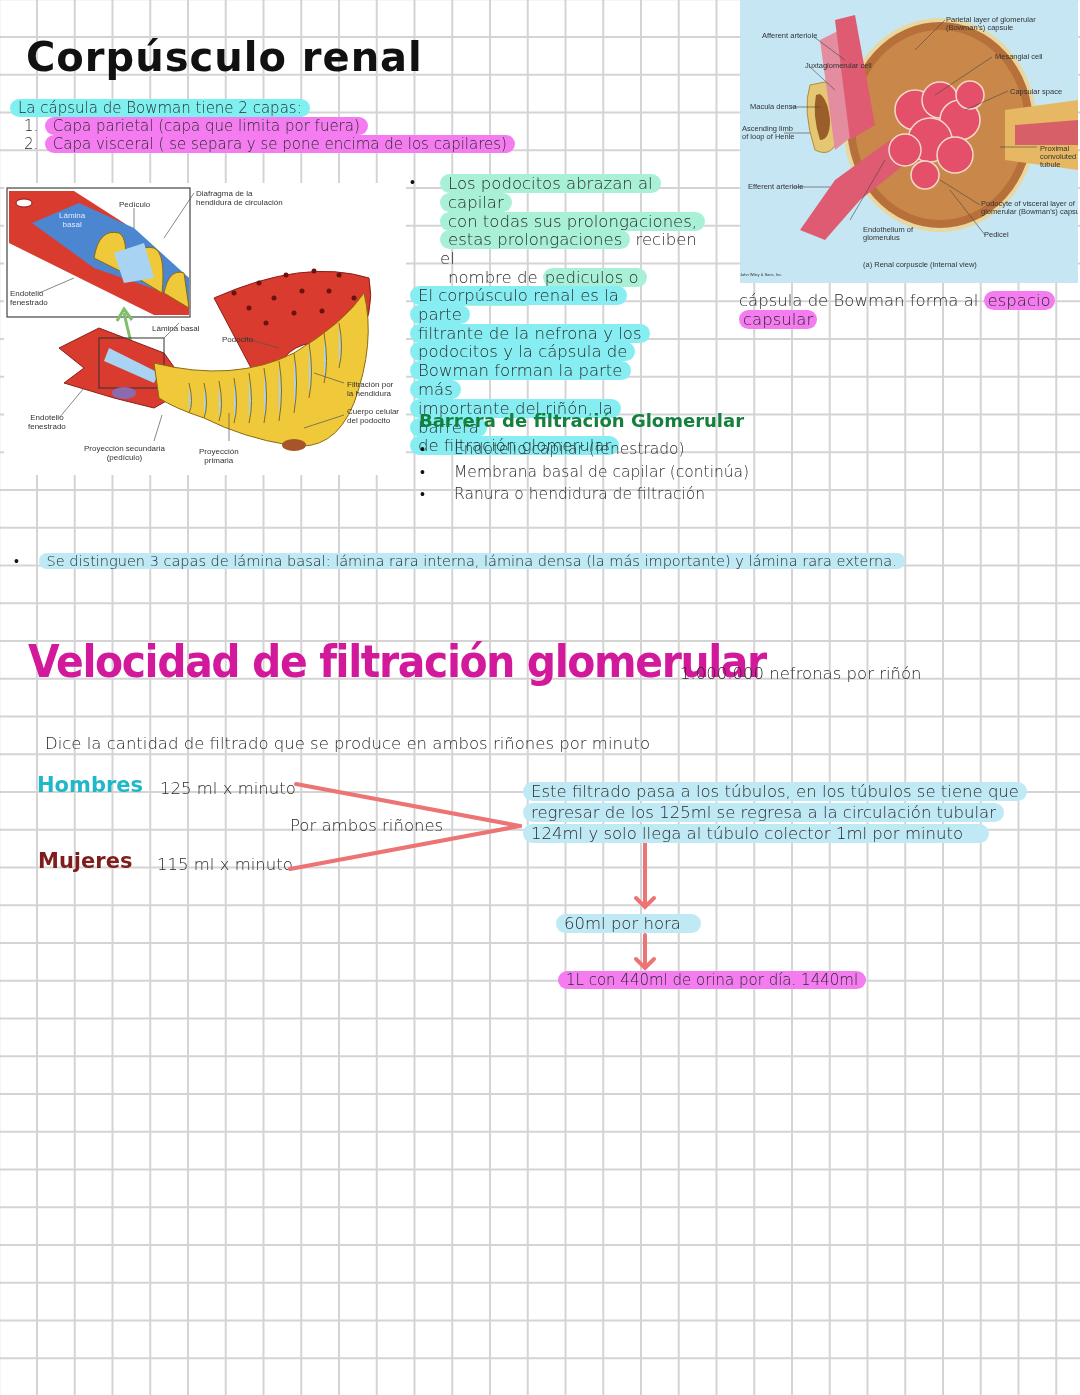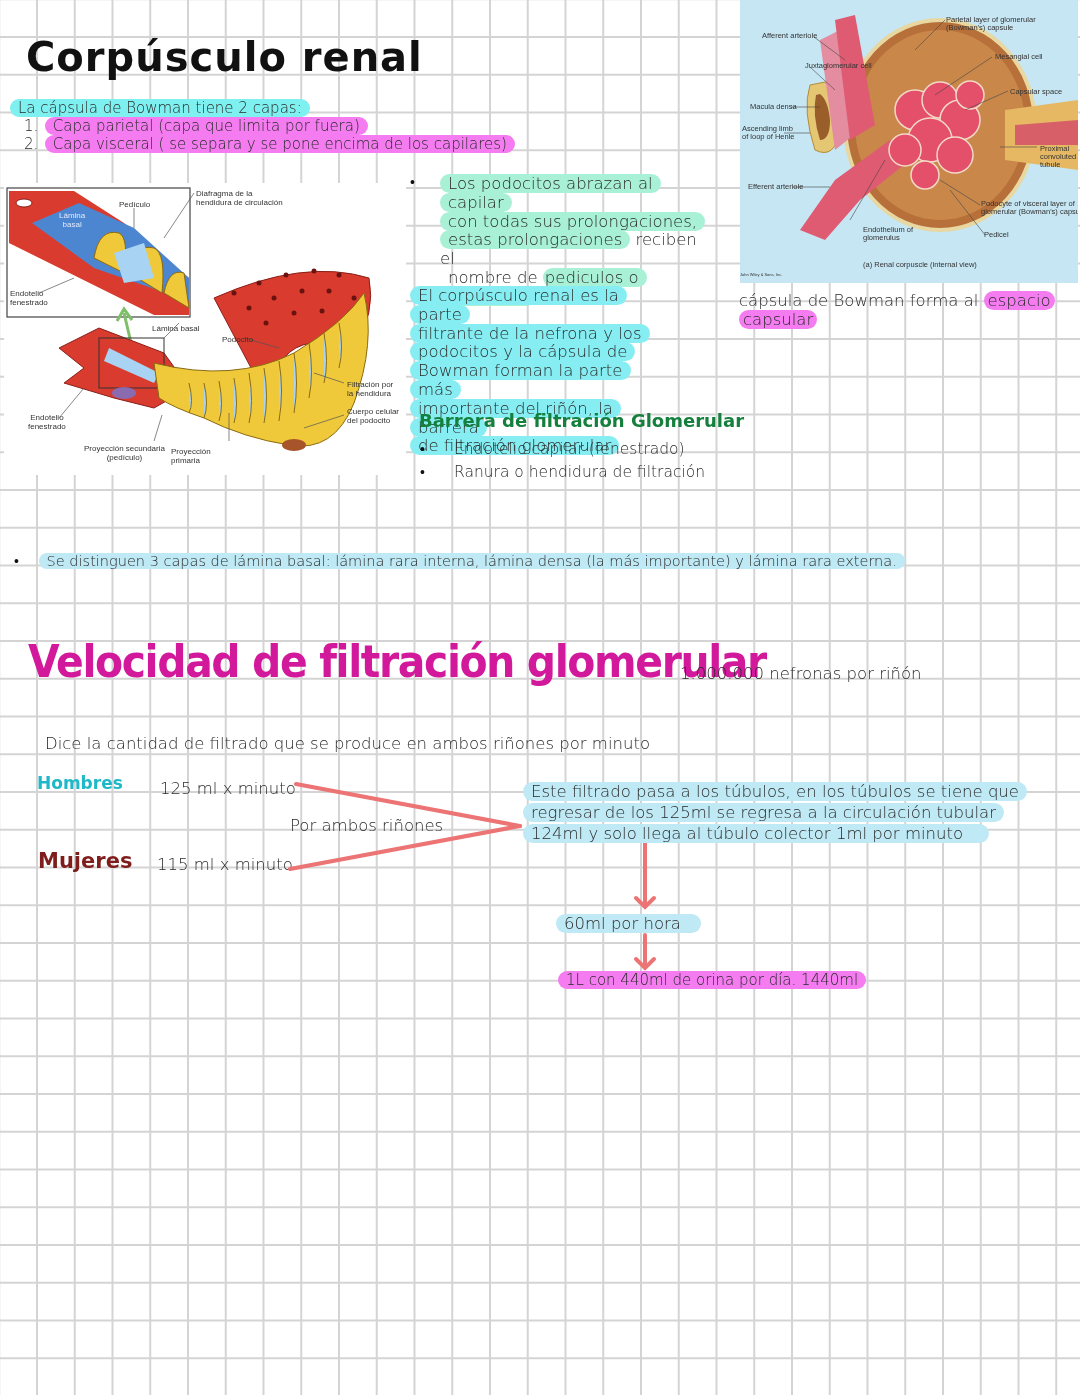--- a/index.html
+++ b/index.html
@@ -49,21 +49,21 @@
     .pink-heading {
       font-family: "DejaVu Sans", sans-serif; font-weight: 700;
       color: #15803d; font-size: 18px;
     }
     .big-title {
       left: 28px; top: 636px;
       font-family: "DejaVu Sans", sans-serif; font-weight: 700;
       color: #d2199c; font-size: 44px; letter-spacing: -1.5px;
       transform: scaleX(0.93); transform-origin: left center;
     }
-    .hombres { color: #1fb8c8; font-weight: 700; font-size: 17px; }
+    .hombres { color: #1fb8c8; font-weight: 700; font-size: 21px; }
     .mujeres { color: #7f1d1d; font-weight: 700; font-size: 21px; }
     .bullet { font-size: 14px; color: #111; }
     svg { display: block; }
   </style>
 </head>
 <body>
 
 <div class="abs title-main">Corpúsculo renal</div>
 
 <div class="abs note" style="left:10px; top:99px;">
@@ -155,21 +155,21 @@
   <div class="lbl" style="left:148px; top:141px;">Lámina basal</div>
   <div class="lbl" style="left:218px; top:152px;">Podocito</div>
   <div class="lbl" style="left:343px; top:197px; white-space:pre;">Filtración por
 la hendidura</div>
   <div class="lbl" style="left:343px; top:224px; white-space:pre;">Cuerpo celular
 del podocito</div>
   <div class="lbl" style="left:24px; top:230px; white-space:pre; text-align:center;">Endotelio
 fenestrado</div>
   <div class="lbl" style="left:80px; top:261px; white-space:pre; text-align:center;">Proyección secundaria
 (pedículo)</div>
-  <div class="lbl" style="left:167px; top:264px; white-space:pre; ">Proyección
+  <div class="lbl" style="left:195px; top:264px; white-space:pre; text-align:center;">Proyección
 primaria</div>
 </div>
 
 <div class="abs note note-lg" style="left:410px; top:175px; width:300px;">
   <span class="bullet" style="position:absolute; left:0; top:-2px;">•</span>
   <div style="margin-left:30px;">
     <div><span class="hl hl-mint">Los podocitos abrazan al capilar</span></div>
     <div><span class="hl hl-mint">con todas sus prolongaciones,</span></div>
     <div><span class="hl hl-mint">estas prolongaciones</span> <span>reciben el</span></div>
     <div style="padding-left:8px;"><span>nombre de</span> <span class="hl hl-mint" style="padding-left:2px;">pediculos o pedicelos</span></div>
@@ -181,20 +181,21 @@
   <div><span class="hl hl-cyan2">filtrante de la nefrona y los</span></div>
   <div><span class="hl hl-cyan2">podocitos y la cápsula de</span></div>
   <div><span class="hl hl-cyan2">Bowman forman la parte más</span></div>
   <div><span class="hl hl-cyan2">importante del riñón, la barrera</span></div>
   <div><span class="hl hl-cyan2">de filtración glomerular</span></div>
 </div>
 
 <div class="abs pink-heading" style="left:419px; top:410px;">Barrera de filtración Glomerular</div>
 <div class="abs note" style="left:420px; top:438px; font-size:15.5px; line-height:22.5px;">
   <div><span class="bullet" style="display:inline-block;width:34px;">•</span><span>Endotelio capilar (fenestrado)</span></div>
+  <div><span class="bullet" style="display:inline-block;width:34px;">•</span><span>Membrana basal de capilar (continúa)</span></div>
   <div><span class="bullet" style="display:inline-block;width:34px;">•</span><span>Ranura o hendidura de filtración</span></div>
 </div>
 
 <div class="abs fig2">
   <svg width="338" height="283" viewBox="0 0 338 283">
 
     <ellipse cx="200" cy="125" rx="95" ry="105" fill="#b8703a" stroke="#e8d7a0" stroke-width="4"></ellipse>
     <ellipse cx="200" cy="125" rx="85" ry="95" fill="#c9884a"></ellipse>
 
     <path d="M70 85 Q62 110 75 150 Q95 160 100 130 Q98 95 85 82 Z" fill="#e4c673" stroke="#b18d3c"></path>

